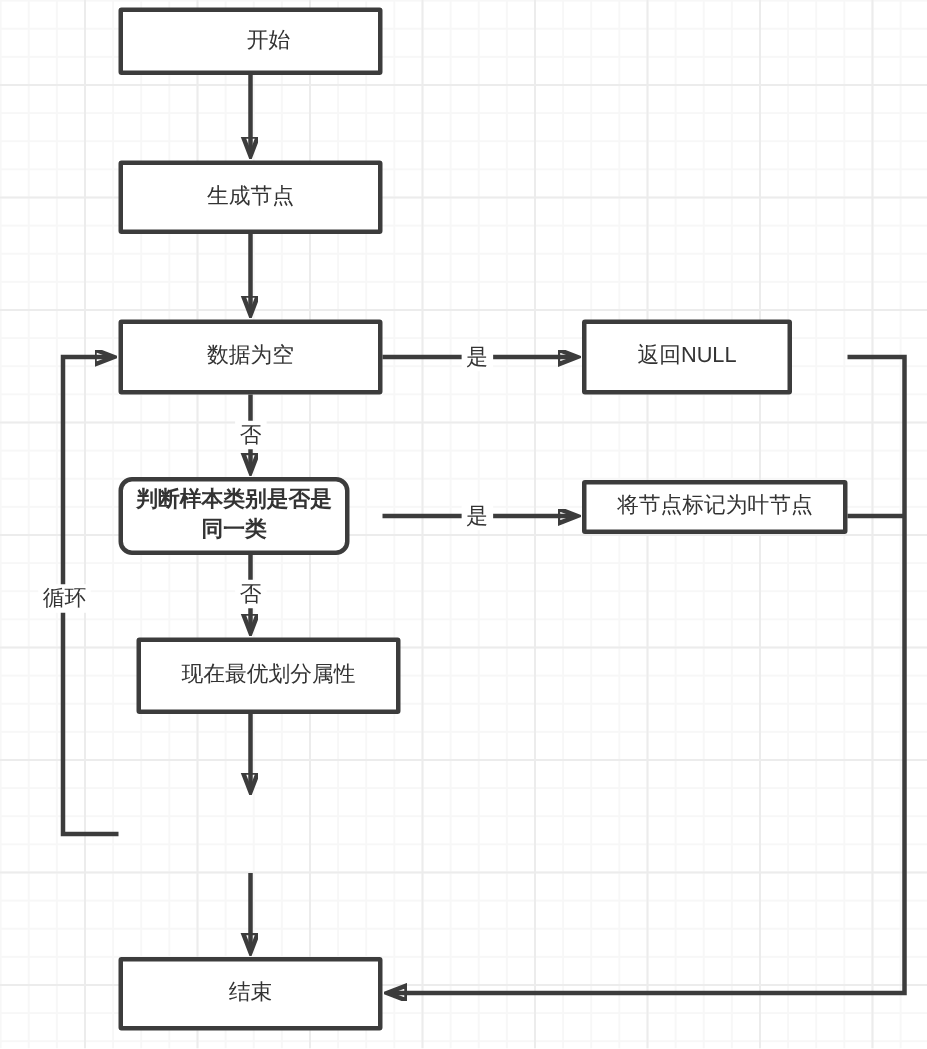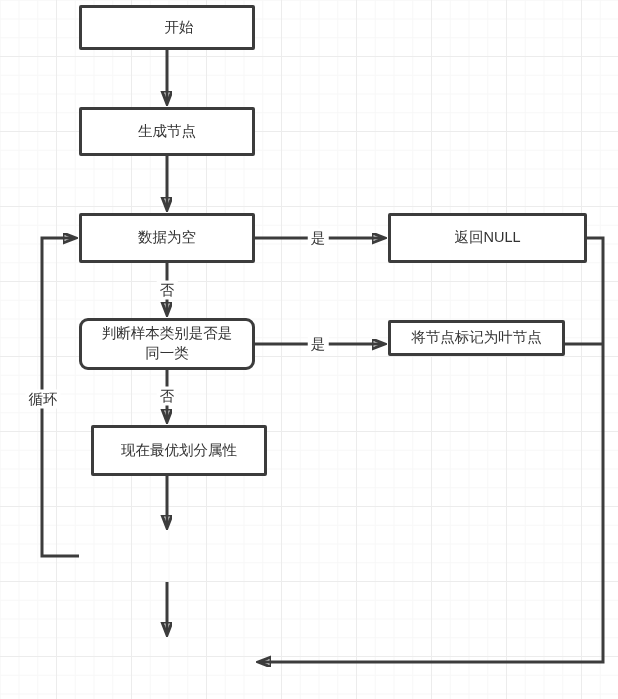--- a/index.html
+++ b/index.html
@@ -56,28 +56,29 @@
     <path d="M565,238 L603,238 L603,662 L259,662" marker-end="url(#arrow)"></path>
     <path d="M565,344 L603,344"></path>
   </svg>
 
   <div class="node" style="left:79px;top:5px;width:176px;height:45px;padding-left:24px;">开始</div>
 
   <div class="node" style="left:79px;top:107px;width:176px;height:49px;">生成节点</div>
 
   <div class="node" style="left:79px;top:213px;width:176px;height:50px;">数据为空</div>
 
-  <div class="node rounded" style="left:79px;top:318px;width:176px;height:52px;">判断样本类别是否是
+  <div class="node rounded" style="left:79px;top:318px;width:154px;height:52px;font-weight:bold;">判断样本类别是否是
 同一类</div>
 
   <div class="node" style="left:79px;top:425px;width:176px;height:51px;margin-left:12px;">现在最优划分属性</div>
 
 
+  <div class="node" style="left:79px;top:638px;width:176px;height:49px;">结束</div>
 
-  <div class="node" style="left:388px;top:213px;width:199px;height:50px;">返回NULL</div>
+  <div class="node" style="left:388px;top:213px;width:140px;height:50px;">返回NULL</div>
 
   <div class="node" style="left:388px;top:320px;width:177px;height:36px;">将节点标记为叶节点</div>
 
   <div class="edge-label" style="left:318px;top:238px;">是</div>
 
   <div class="edge-label" style="left:318px;top:344px;">是</div>
 
   <div class="edge-label" style="left:167px;top:290px;">否</div>
 
   <div class="edge-label" style="left:167px;top:396px;">否</div>

